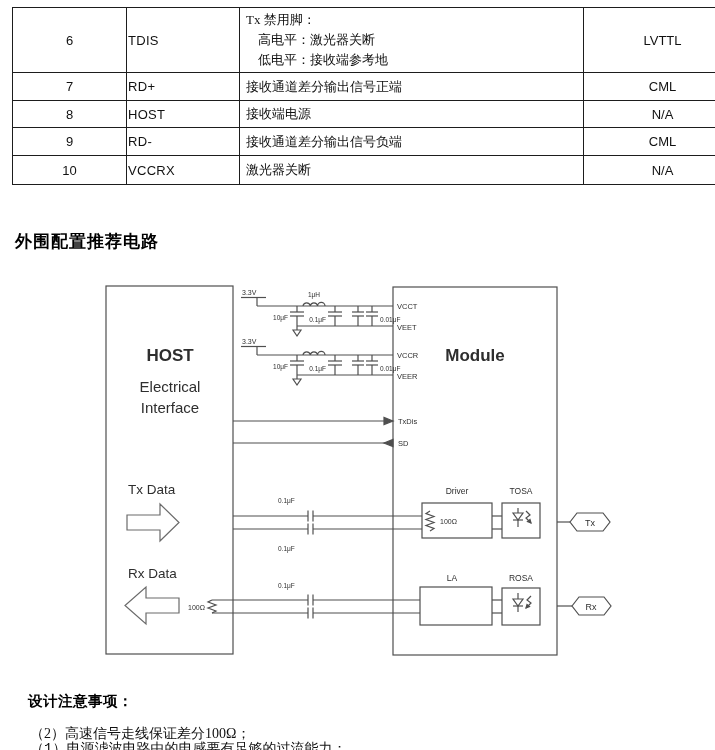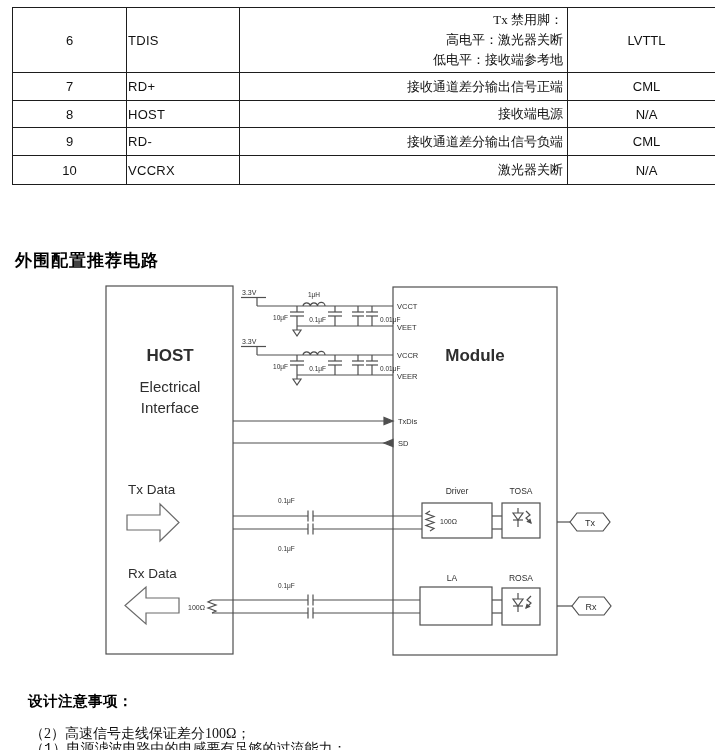--- a/index.html
+++ b/index.html
@@ -11,30 +11,30 @@
   .pin-table{
     position:absolute;left:12px;top:7px;width:693px;
     border-collapse:collapse;table-layout:fixed;
   }
   .pin-table td{
     border:1.6px solid #1d1d1d;vertical-align:middle;
     font-size:13px;color:#111;
   }
   .col-pin{width:111px;text-align:center;}
   .col-name{width:110px;text-align:left;letter-spacing:.3px;}
-  .col-desc{width:317px;text-align:right;padding:2px 4px 2px 6px;
+  .col-desc{width:317px;text-align:left;padding:2px 20px 2px 6px;
     font-family:"Liberation Serif","DejaVu Serif",serif;font-size:13px;}
   .col-lvl{width:155px;text-align:center;}
   .desc-line{line-height:20px;white-space:nowrap;}
   .desc-indent{padding-left:12px;}
   tr.r6{height:63px;} tr.r7{height:28px;} tr.r8{height:27px;}
   tr.r9{height:28px;} tr.r10{height:29px;}
   
   .sec-heading{
-    position:absolute;left:15px;top:249px;
+    position:absolute;left:15px;top:230px;
     font-size:17px;font-weight:bold;color:#000;
     font-family:"Liberation Sans",sans-serif;letter-spacing:1px;text-align:right;
   }
   .notes-heading{
     position:absolute;left:28px;top:692px;
     font-size:14.5px;font-weight:bold;color:#000;letter-spacing:.5px;
   }
   .note-item{
     position:absolute;left:30px;
     font-family:"Liberation Serif","DejaVu Serif",serif;

